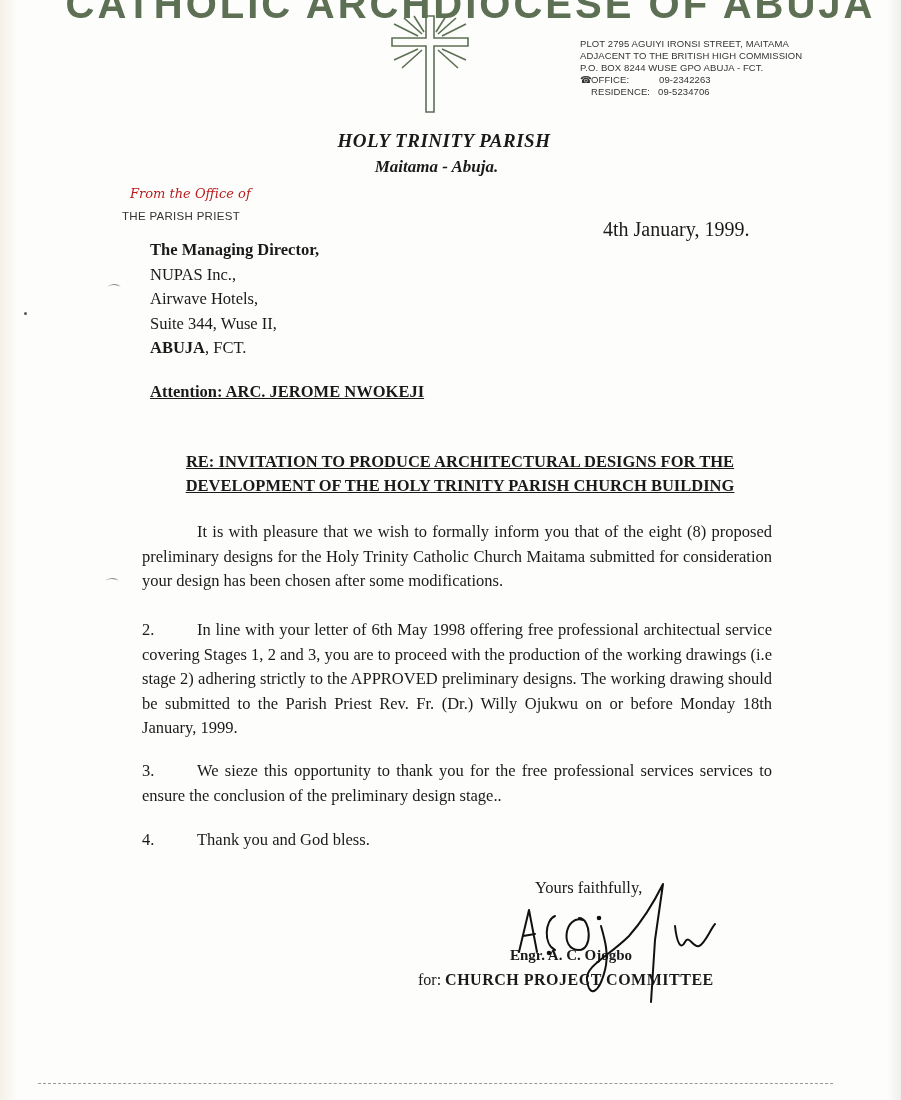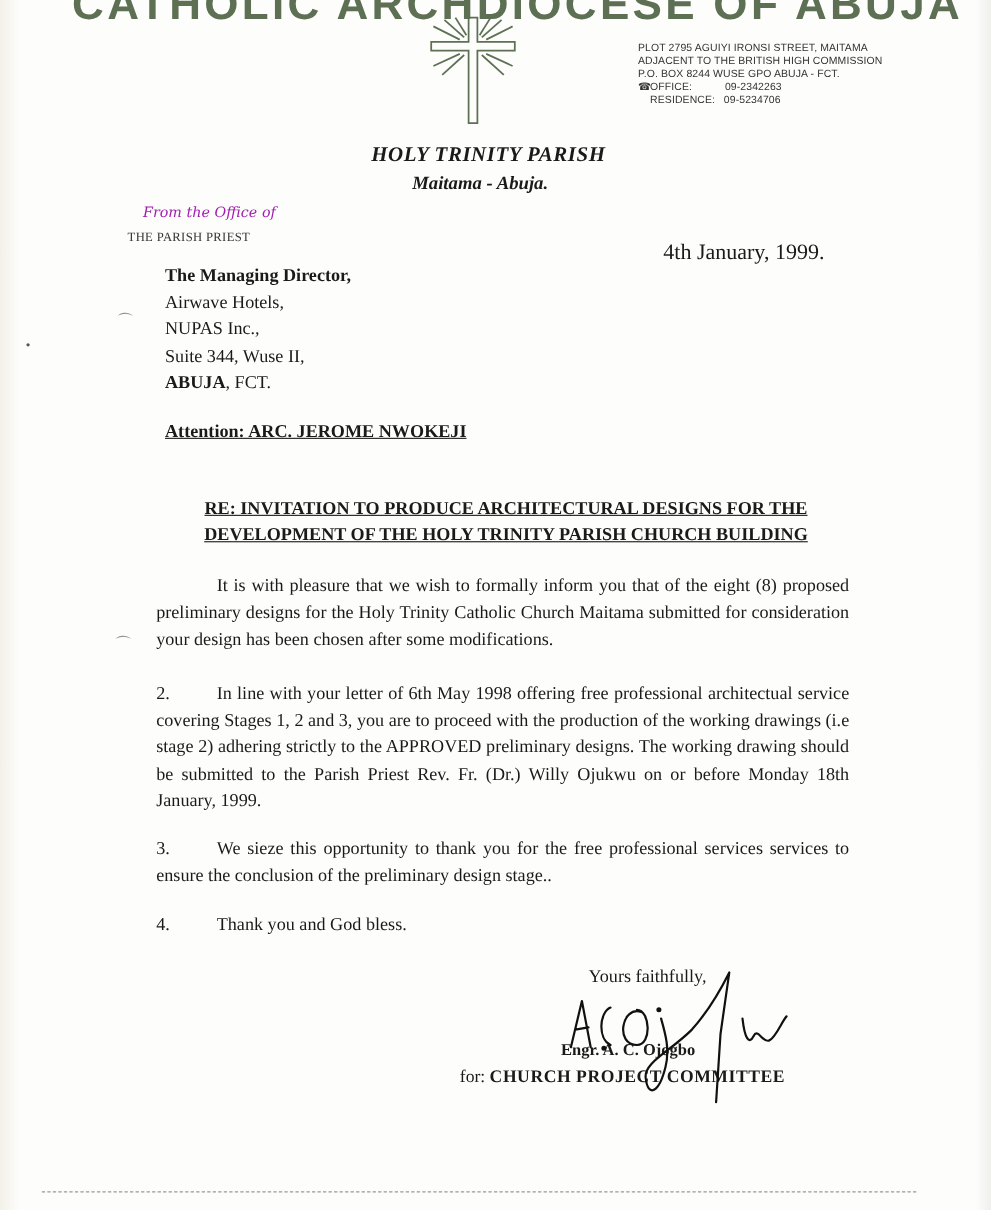--- a/index.html
+++ b/index.html
@@ -54,26 +54,26 @@
     }
     .parish-loc {
       left: 0; width: 803px; top: 157px;
       text-align: center;
       font-style: italic; font-weight: bold;
       font-size: 17px;
       padding-left: 70px;
     }
     .office-script {
       left: 130px; top: 186px;
-      font-style: italic; font-size: 13px; color: #a21caf;
+      font-style: italic; font-size: 13px; color: #b91c1c;
       font-family: "DejaVu Serif", serif;
     }
     .office-role {
-      left: 116px; top: 210px;
-      font-family: Liberation Serif, serif;
+      left: 122px; top: 210px;
+      font-family: Liberation Sans, sans-serif;
       font-size: 11.5px; color: #333; letter-spacing: 0.3px; text-align: center;
     }
     .date { left: 603px; top: 218px; font-size: 20px; }
 
     .recipient { left: 150px; top: 238px; font-size: 16.5px; line-height: 24.5px; }
     .recipient .b { font-weight: bold; }
 
     .attention {
       left: 150px; top: 382px; font-size: 16.5px; font-weight: bold;
       text-decoration: underline;
@@ -145,22 +145,22 @@
 <div class="abs parish-name">HOLY TRINITY PARISH</div>
 <div class="abs parish-loc">Maitama - Abuja.</div>
 
 <div class="abs office-script">From the Office of</div>
 <div class="abs office-role">THE PARISH PRIEST</div>
 
 <div class="abs date">4th January, 1999.</div>
 
 <div class="abs recipient">
   <div class="b">The Managing Director,</div>
+  <div>NUPAS Inc.,</div>
   <div>Airwave Hotels,</div>
-  <div>NUPAS Inc.,</div>
   <div>Suite 344, Wuse II,</div>
   <div><span class="b">ABUJA</span><span>, FCT.</span></div>
 </div>
 
 <div class="abs attention">Attention: ARC. JEROME NWOKEJI</div>
 
 <div class="abs subject">RE: INVITATION TO PRODUCE ARCHITECTURAL DESIGNS FOR THE DEVELOPMENT OF THE HOLY TRINITY PARISH CHURCH BUILDING</div>
 
 <div class="abs para p1">
   <span>It is with pleasure that we wish to formally inform you that of the eight (8) proposed preliminary designs for the Holy Trinity Catholic Church Maitama submitted for consideration your design has been chosen after some modifications.</span>

